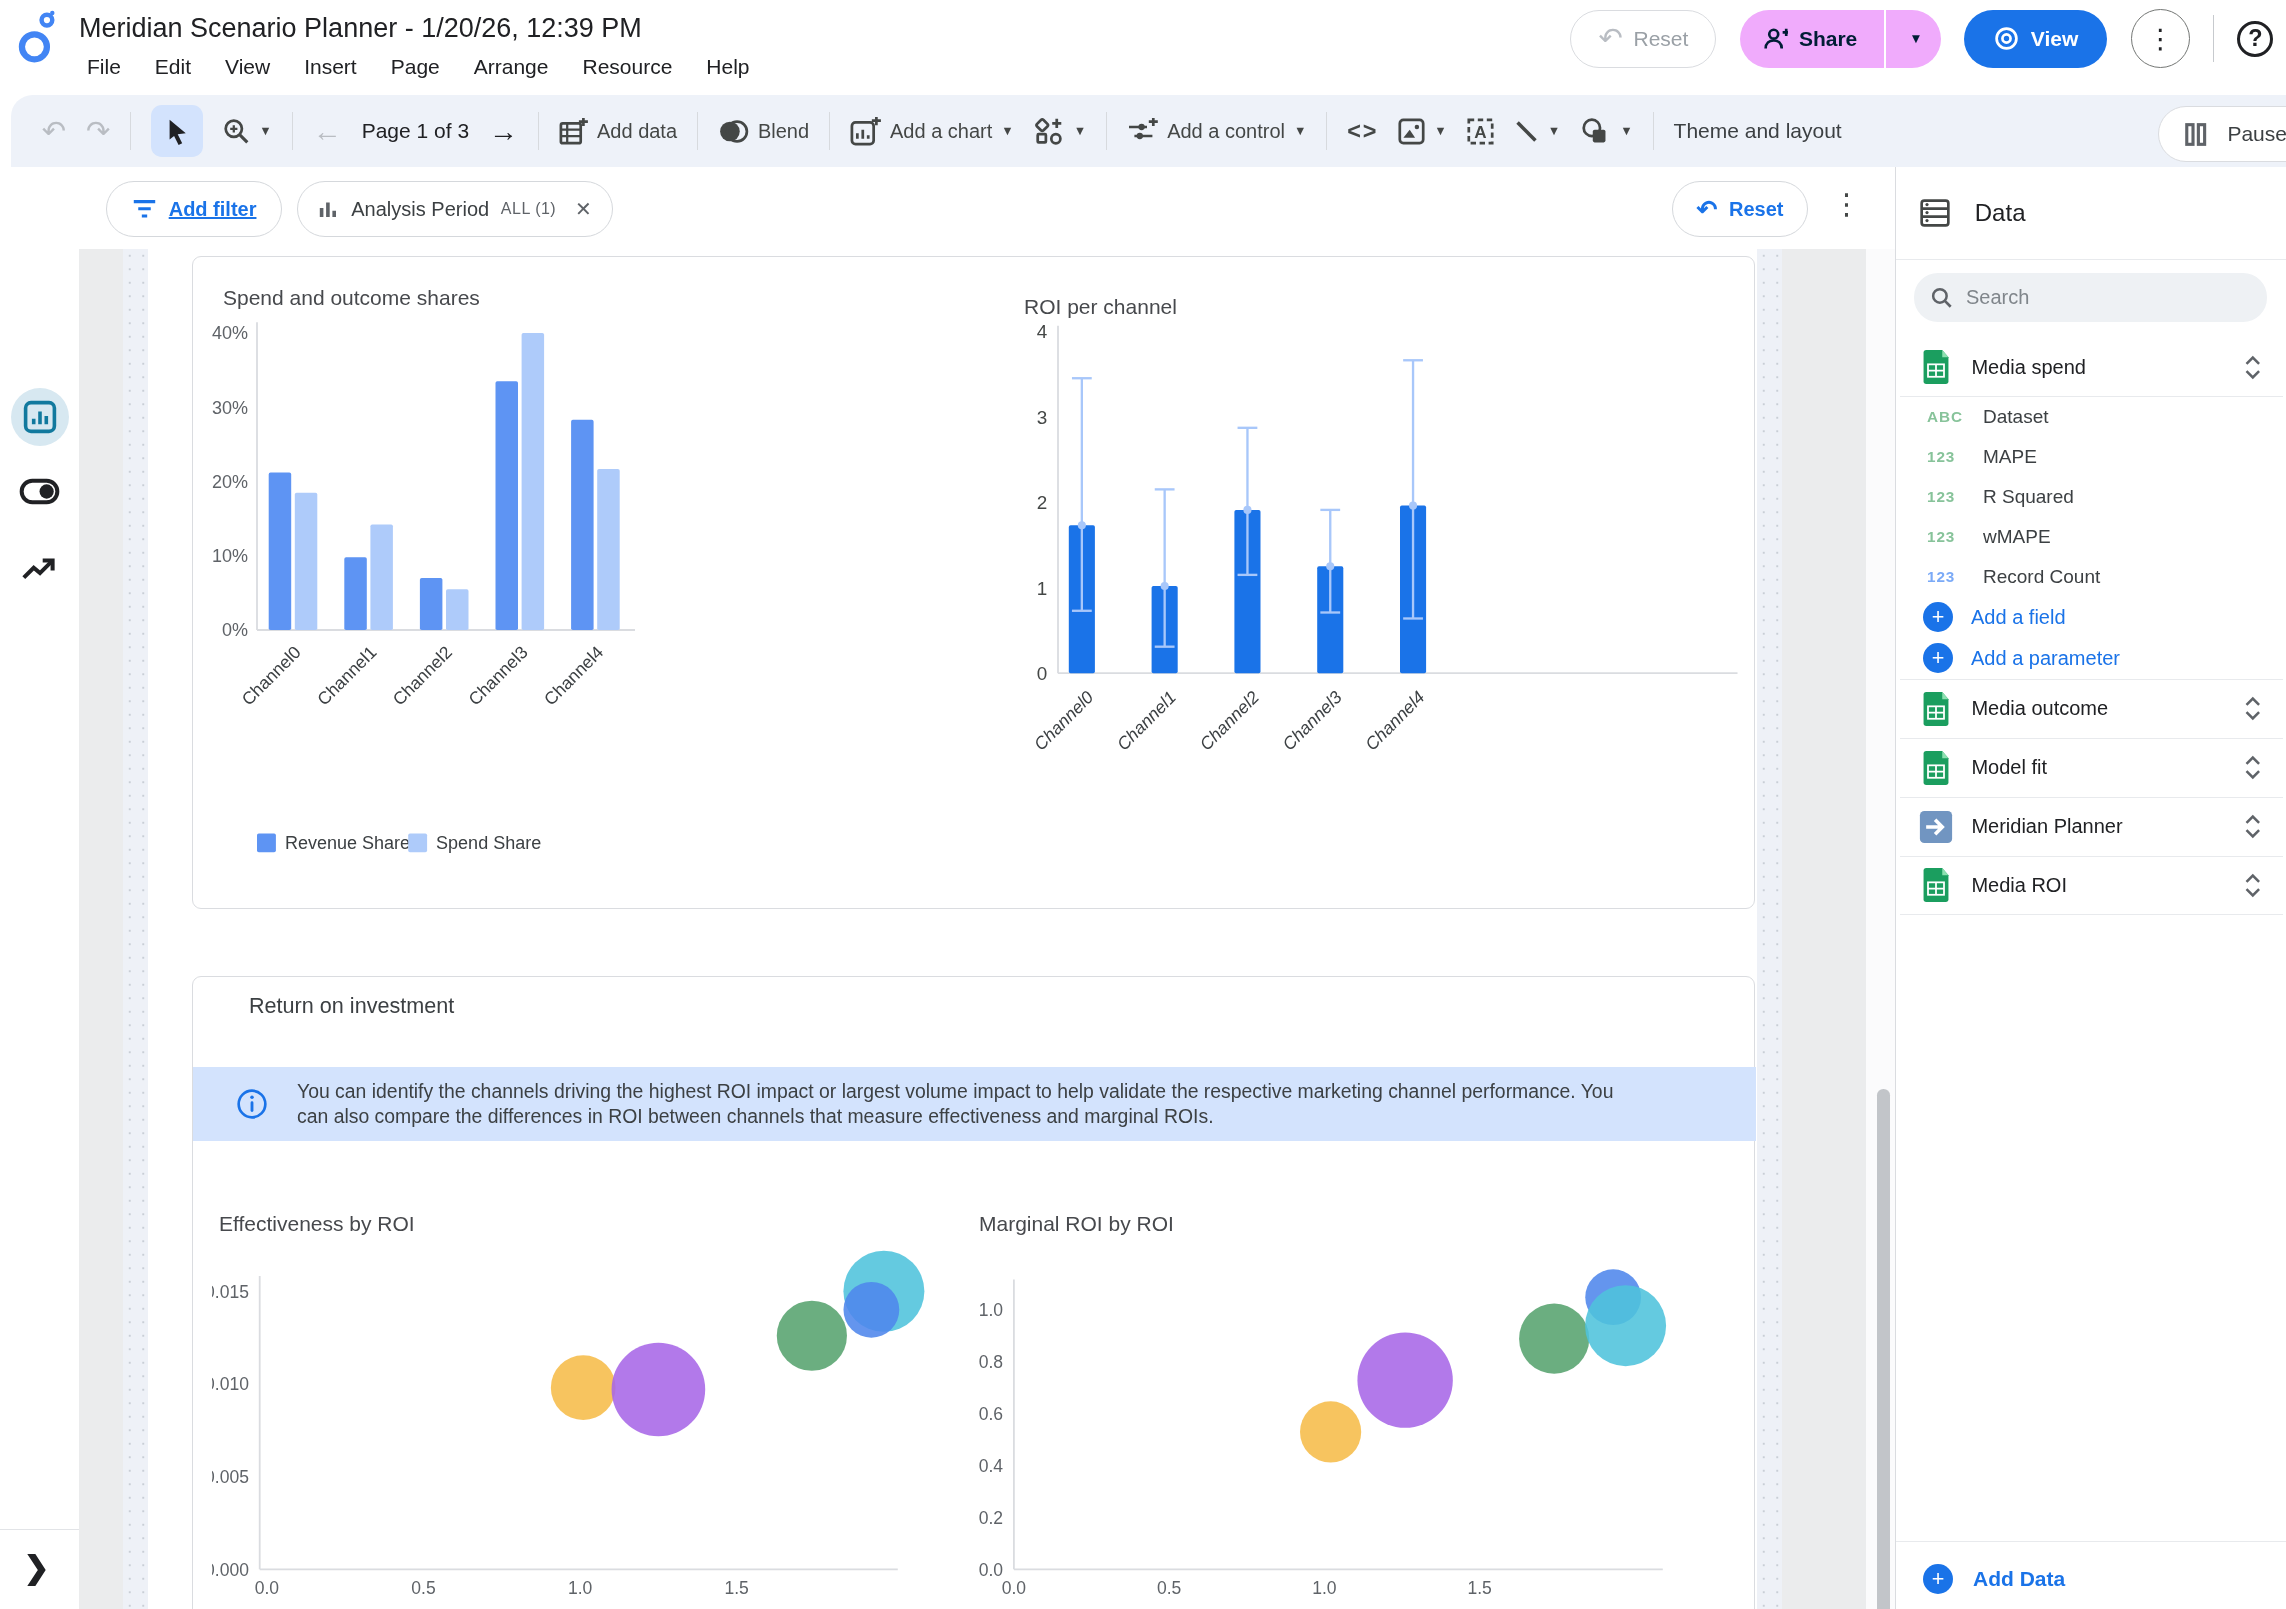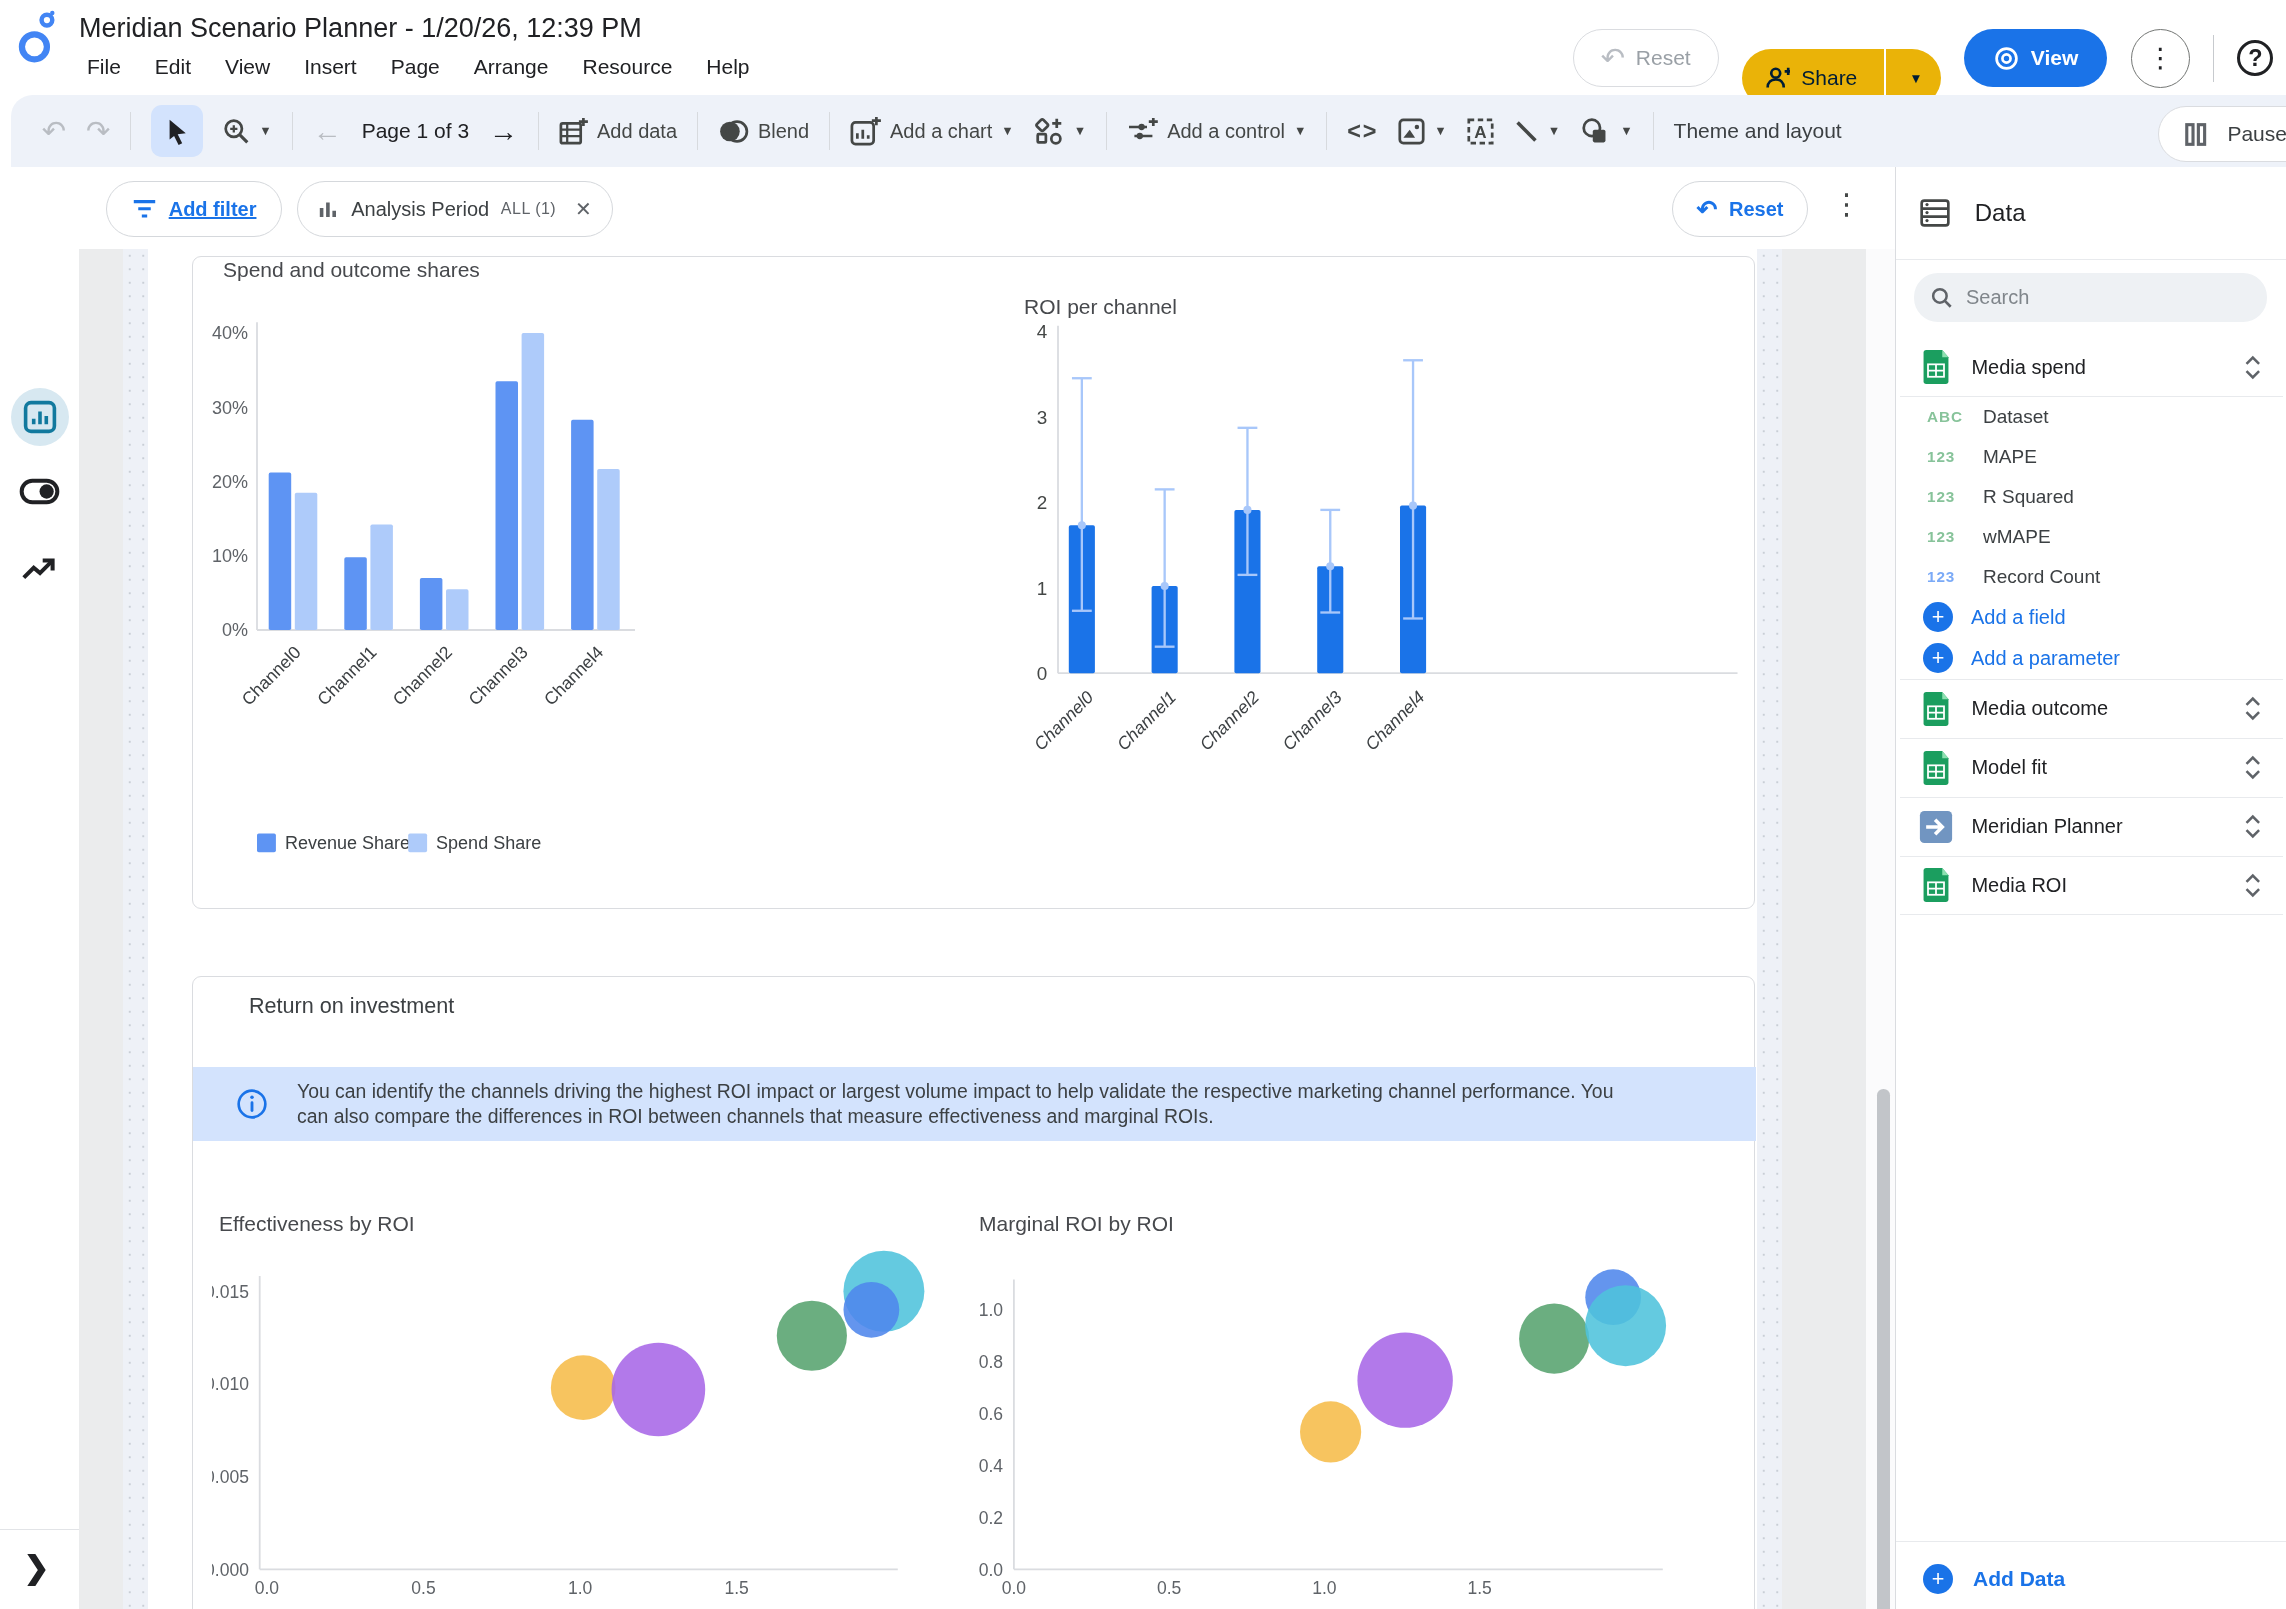--- a/index.html
+++ b/index.html
@@ -10,21 +10,21 @@
   
   #header { position:absolute; left:0; top:0; width:2286px; height:75px; background:#fff; }
   #logo { position:absolute; left:12.6px; top:9px; }
   #doc-title { position:absolute; left:79px; top:12.6px; font-size:27px; color:#202124; }
   #menubar { position:absolute; left:70px; top:50px; display:flex; list-style:none; }
   #menubar li { font-size:21px; color:#202124; padding:5.4px 17px; border-radius:7.2px; cursor:default; }
   .hdr-actions { position:absolute; top:9px; right:12.6px; display:flex; align-items:center; gap:23.4px; }
   .pill { height:58px; border-radius:29px; display:flex; align-items:center; justify-content:center;
           font-size:21px; gap:10.8px; }
   .pill.ghost { background:#fff; border:0.9px solid #dadce0; color:#9aa0a6; padding:0 27px; }
-  .pill.share { background:#eab308; color:#001d35; font-weight:normal; padding:0; overflow:hidden;margin-top:40px; }
+  .pill.share { background:#f0abfc; color:#001d35; font-weight:bold; padding:0; overflow:hidden; }
   .share-main { display:flex; align-items:center; gap:10.8px; padding:0 16px 0 23.4px; height:100%; }
   .share-sep { width:1.8px; height:58px; background:#ffffff; }
   .share-caret { padding:0 18px 0 12.6px; font-size:13.5px; color:#001d35; height:100%; display:flex; align-items:center; }
   .pill.view { background:#1a73e8; color:#fff; font-weight:bold; padding:0 29px; }
   .circle-btn { width:59px; height:59px; border:0.9px solid #747775; border-radius:50%;
       display:flex; align-items:center; justify-content:center; font-size:27px; color:#202124; background:#fff; }
   .hdr-vsep { width:0.9px; height:47px; background:#c7cace; }
   .help-circle { width:36px; height:36px; border:3.6px solid #202124; border-radius:50%;
       display:flex; align-items:center; justify-content:center; font-size:23.4px; font-weight:bold; color:#202124; }
 
@@ -318,21 +318,21 @@
 </div>
 
 <div id="canvas">
   <div class="dot-strip" style="left:44px"></div>
   <div id="page-bg"></div>
   <div class="dot-strip" style="left:1678px"></div>
   <div class="card" style="left:113px; top:7.2px; width:1563px; height:653px"></div>
   <div class="card" style="left:113px; top:727px; width:1563px; height:684px"></div>
 </div>
 
-<div class="chart-title" style="left:223px; top:258px">Spend and outcome shares</div>
+<div class="chart-title" style="left:223px; top:286px">Spend and outcome shares</div>
 <svg id="chart-shares" class="abs" style="left:212px; top:306px" width="504" height="585" viewBox="0 0 560 650">
     <line x1="50" y1="18" x2="50" y2="360" stroke="#dadce0" stroke-width="2"></line>
     <line x1="50" y1="360" x2="470" y2="360" stroke="#dadce0" stroke-width="2"></line>
     <text x="40" y="367" font-size="20" fill="#5f6368" text-anchor="end">0%</text>
     <text x="40" y="284.5" font-size="20" fill="#5f6368" text-anchor="end">10%</text>
     <text x="40" y="202" font-size="20" fill="#5f6368" text-anchor="end">20%</text>
     <text x="40" y="119.5" font-size="20" fill="#5f6368" text-anchor="end">30%</text>
     <text x="40" y="37" font-size="20" fill="#5f6368" text-anchor="end">40%</text>
     <rect x="63" y="185.1" width="25" height="174.9" rx="2" fill="#5e94f3"></rect>
     <rect x="92" y="207.375" width="25" height="152.625" rx="2" fill="#aecbfa"></rect>

